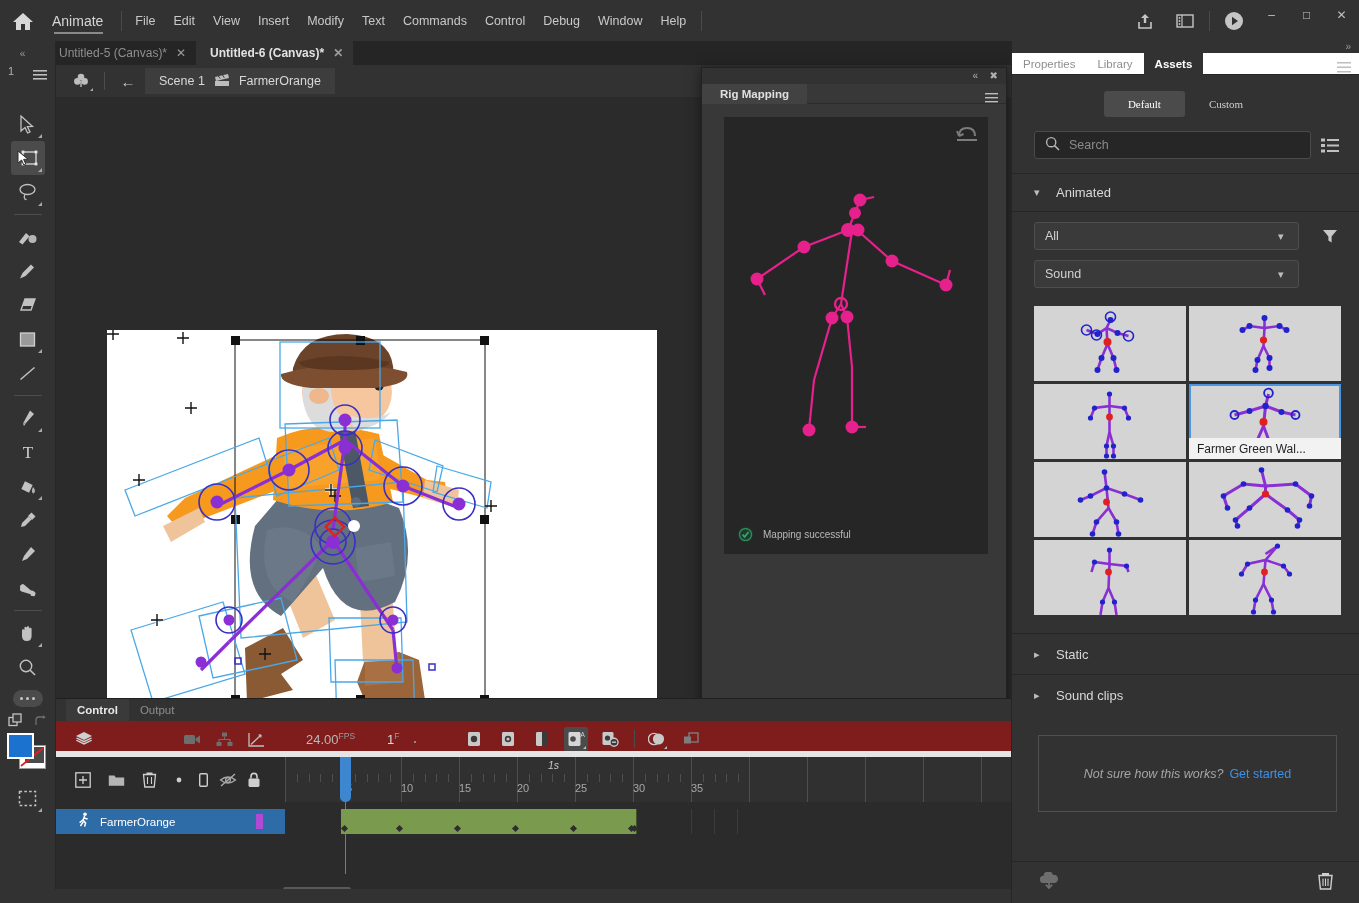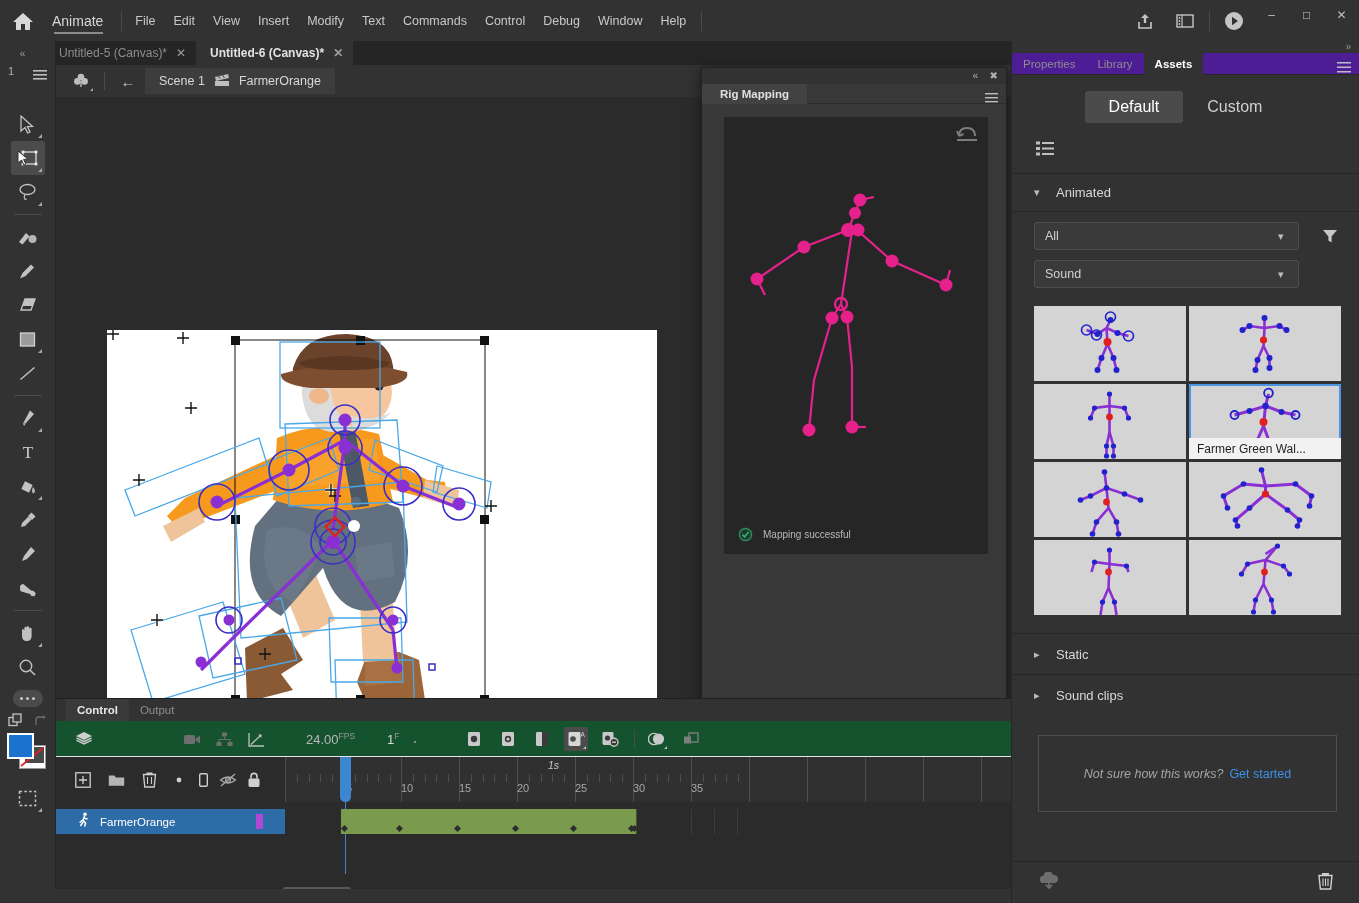--- a/index.html
+++ b/index.html
@@ -132,21 +132,21 @@
   .rig-grip { position: absolute; left: 50%; transform: translateX(-50%); bottom: 3px; width: 30px; height: 5px; }
 
   
   .timeline {
     position: absolute; left: 56px; top: 698px; width: 955px; height: 205px; background: #2b2b2b;
     border-top: 1px solid #1f1f1f;
   }
   .tl-tabs { height: 22px; background: #323232; display: flex; align-items: center; padding-left: 10px; gap: 0px; }
   .tl-tab { font-size: 11.5px; padding: 0 11px; height: 22px; display: flex; align-items: center; color: #8e8e8e; }
   .tl-tab.active { color: #e8e8e8; font-weight: bold; background: #3a3a3a; }
-  .tl-toolbar { height: 36px; background: #14532d; position: relative; border-bottom: 1px solid #e5e5e5; }
+  .tl-toolbar { height: 36px; background: #7f1d1d; position: relative; border-bottom: 6px solid #e5e5e5; }
   .tl-tb-icon { position: absolute; top: 8px; width: 20px; height: 20px; display: flex; align-items: center; justify-content: center; }
   .tl-fps { position: absolute; left: 250px; top: 10px; font-size: 13px; color: #b8b8b8; }
   .tl-fps sup { font-size: 8.5px; color: #9a9a9a; }
   .tl-frame { position: absolute; left: 331px; top: 10px; font-size: 13px; color: #d9d9d9; }
   .tl-frame sup { font-size: 8.5px; color: #9a9a9a; }
   .tl-dot { position: absolute; left: 358px; top: 20px; width: 2px; height: 2px; background: #8c8c8c; }
   .tl-obtn {
     position: absolute; top: 6px; width: 24px; height: 24px; border-radius: 2px;
     display: flex; align-items: center; justify-content: center;
   }
@@ -184,30 +184,30 @@
   .framecell { position: absolute; top: 0; width: 1px; height: 25px; background: #3c3c3c; }
   .tl-hscroll { position: absolute; left: 283px; top: 886px; width: 68px; height: 5px; background: #595959; border-radius: 3px; }
 
   
   .rightpanel {
     position: absolute; left: 1011px; top: 41px; width: 348px; height: 862px; background: #323232;
     border-left: 1px solid #262626;
   }
   .rp-collapse { height: 12px; position: relative; background: #323232; }
   .rp-tabs {
-    height: 22px; background: #4c1d95; display: flex; align-items: center; position: relative;
+    height: 22px; background: #ffffff; display: flex; align-items: center; position: relative;
     border-bottom: 1px solid #262626;
   }
   .rp-tab { font-size: 11.5px; padding: 0 11px; height: 22px; display: flex; align-items: center; color: #8e8e8e; }
   .rp-tab.active { color: #ffffff; font-weight: bold; background: #323232; }
   .rp-burger { position: absolute; right: 8px; top: 6px; }
 
   .seg-wrap { display: flex; justify-content: center; margin-top: 16px; gap: 0; }
   .seg {
-    font-size: 16px; padding: 7px 24px; color: #cfcfcf; border-radius: 3px;
+    font-size: 11px; padding: 7px 24px; color: #cfcfcf; border-radius: 3px; font-family: Liberation Serif, serif;
   }
   .seg.active { background: #4b4b4b; color: #ffffff; }
 
   .search-row { display: flex; align-items: center; gap: 8px; padding: 14px 18px 0 22px; }
   .search-box {
     flex: 1; height: 28px; background: #262626; border: 1px solid #4b4b4b; border-radius: 3px;
     display: flex; align-items: center; padding: 0 10px; gap: 9px;
   }
   .search-box input {
     background: transparent; border: none; outline: none; color: #cccccc; font-size: 12.5px;
@@ -993,20 +993,29 @@
           </svg>
       </span>
     </div>
 
     <div class="seg-wrap">
       <div class="seg active">Default</div>
       <div class="seg">Custom</div>
     </div>
 
     <div class="search-row">
+      <div class="search-box">
+        <span>
+          <svg width="15" height="15" viewBox="0 0 15 15">
+              <circle cx="6.2" cy="6.2" r="4.6" fill="none" stroke="#b5b5b5" stroke-width="1.4"></circle>
+              <line x1="9.6" y1="9.6" x2="14" y2="14" stroke="#b5b5b5" stroke-width="1.5"></line>
+            </svg>
+        </span>
+        <input type="text" placeholder="Search" style="">
+      </div>
       <span class="list-toggle">
         <svg width="18" height="15" viewBox="0 0 18 15">
             <g fill="#c0c0c0">
               <rect x="0" y="0.5" width="4" height="3"></rect>
               <rect x="0" y="6" width="4" height="3"></rect>
               <rect x="0" y="11.5" width="4" height="3"></rect>
               <rect x="6" y="1" width="12" height="2"></rect>
               <rect x="6" y="6.5" width="12" height="2"></rect>
               <rect x="6" y="12" width="12" height="2"></rect>
             </g>

